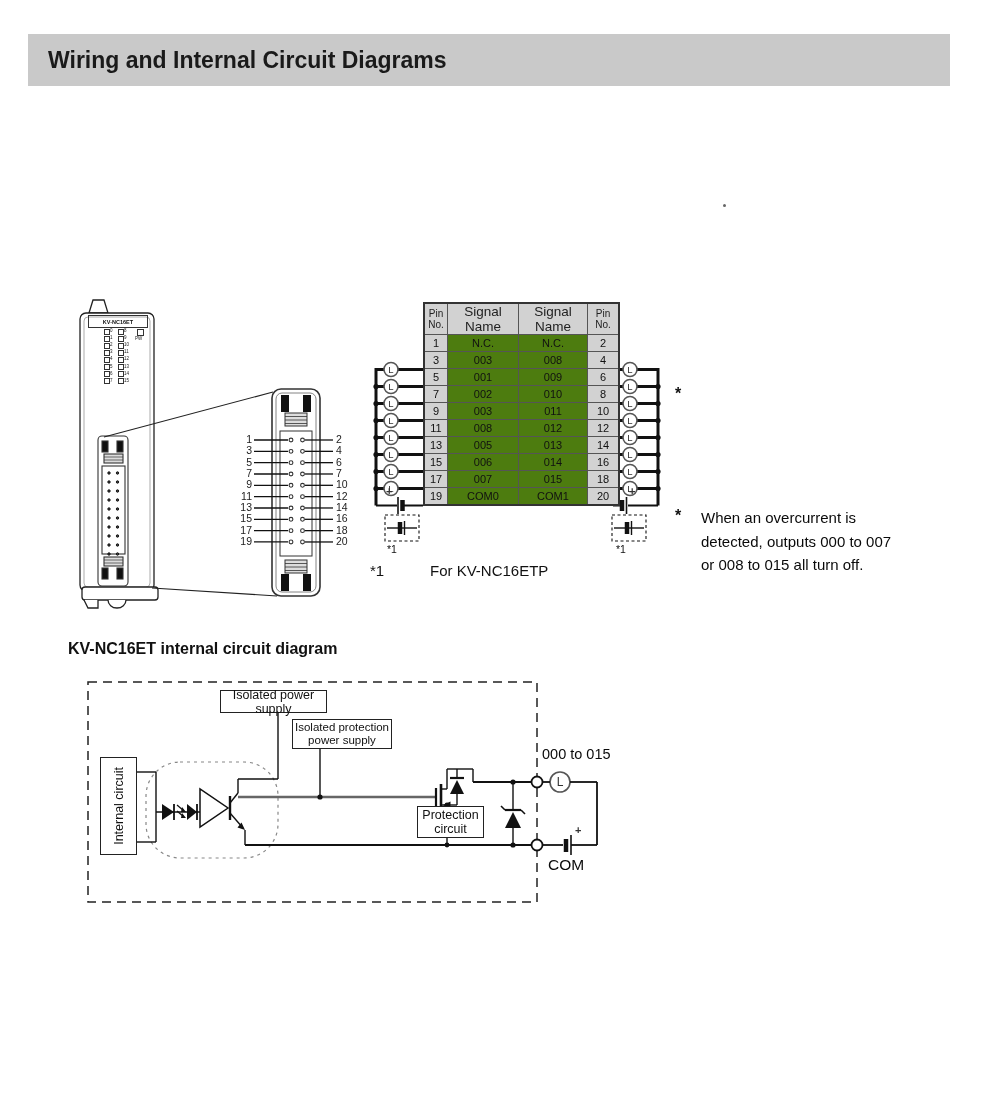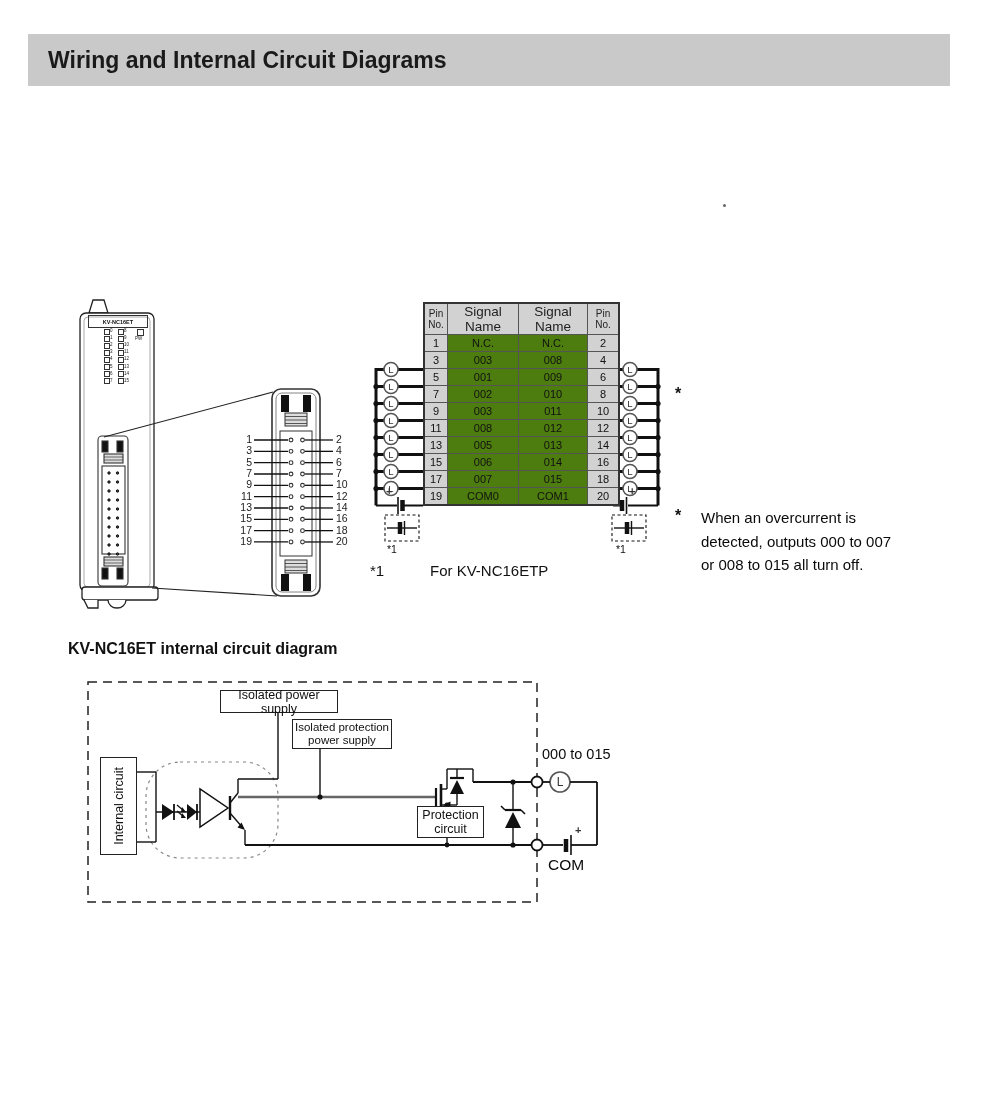--- a/index.html
+++ b/index.html
@@ -26,21 +26,21 @@
   .pin-cell{background:#d2d2d2;font-size:11px;}
   .sig-cell{background:#4d7c0f;font-size:11px;margin-left:40px;}
   .th-pin{background:#d2d2d2;font-size:10px;line-height:11px;white-space:pre-line;color:#222;}
   .th-sig{background:#d2d2d2;font-size:13.5px;line-height:15px;white-space:pre-line;color:#222;}
   .note-bullet{font-size:16px;font-weight:bold;}
   .note-text{font-size:15px;line-height:23.5px;white-space:pre-line;color:#0a0a0a;}
   .footnote{font-size:15px;}
   .sub-title{left:68px;top:640px;font-size:16px;font-weight:bold;}
   .cbox{background:#fff;border:1.4px solid #222;display:flex;align-items:center;
         justify-content:center;text-align:center;box-sizing:border-box;}
-  .cbox-1{left:220px;top:690px;width:118px;height:23px;font-size:12.5px;}
+  .cbox-1{left:220px;top:690px;width:107px;height:23px;font-size:12.5px;}
   .cbox-2{left:292px;top:719px;width:100px;height:30px;font-size:11.5px;line-height:13.5px;}
   .cbox-3{left:417px;top:806px;width:67px;height:32px;font-size:12.5px;line-height:14px;}
   .cbox-int{left:100px;top:757px;width:37px;height:98px;font-size:12.5px;}
   .vtext{writing-mode:vertical-rl;transform:rotate(180deg);}
   .small-mark{position:absolute;z-index:2;font-size:10.5px;color:#111;}
   .plus-mark{position:absolute;z-index:2;font-size:11px;color:#333;font-weight:bold;}
   .circ-lbl{position:absolute;z-index:2;font-size:14.5px;color:#0a0a0a;}
 </style>
 </head>
 <body>

